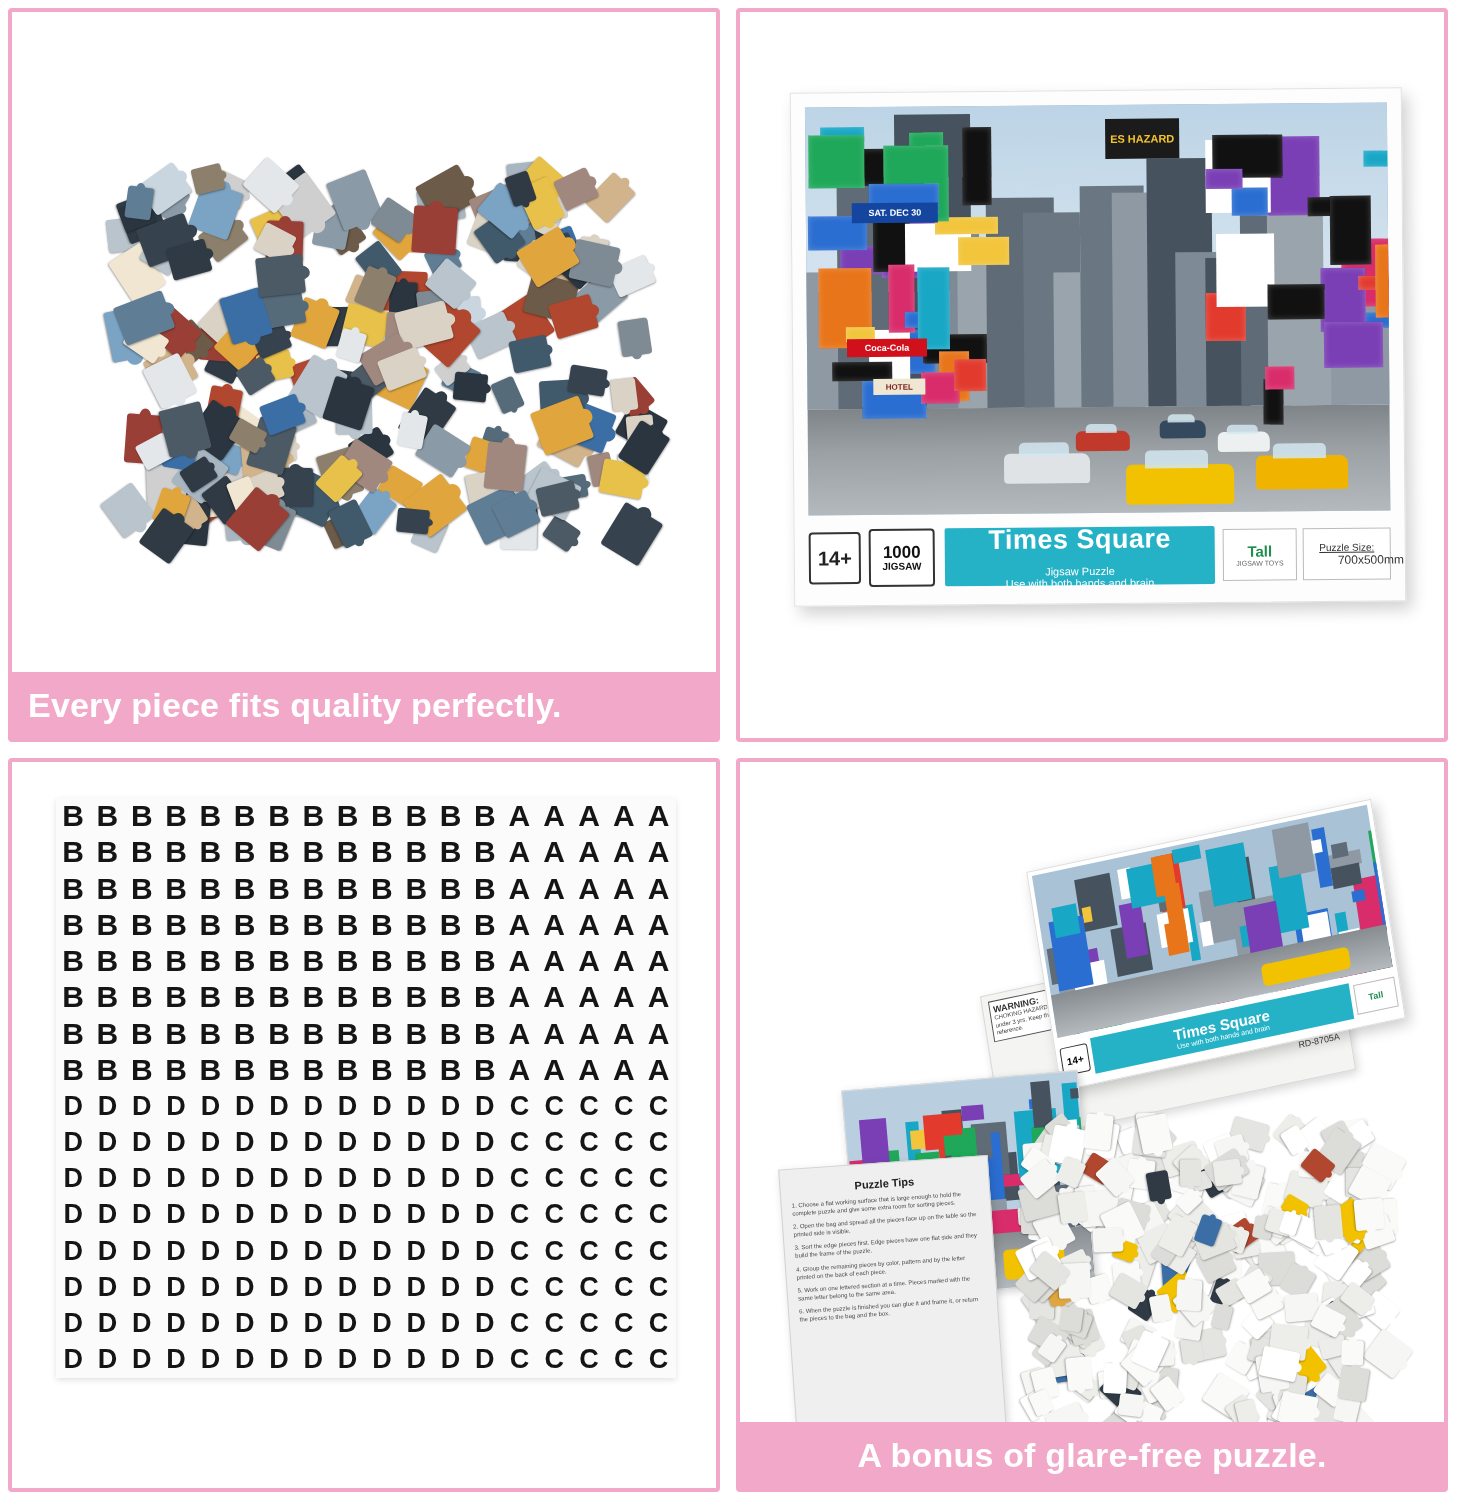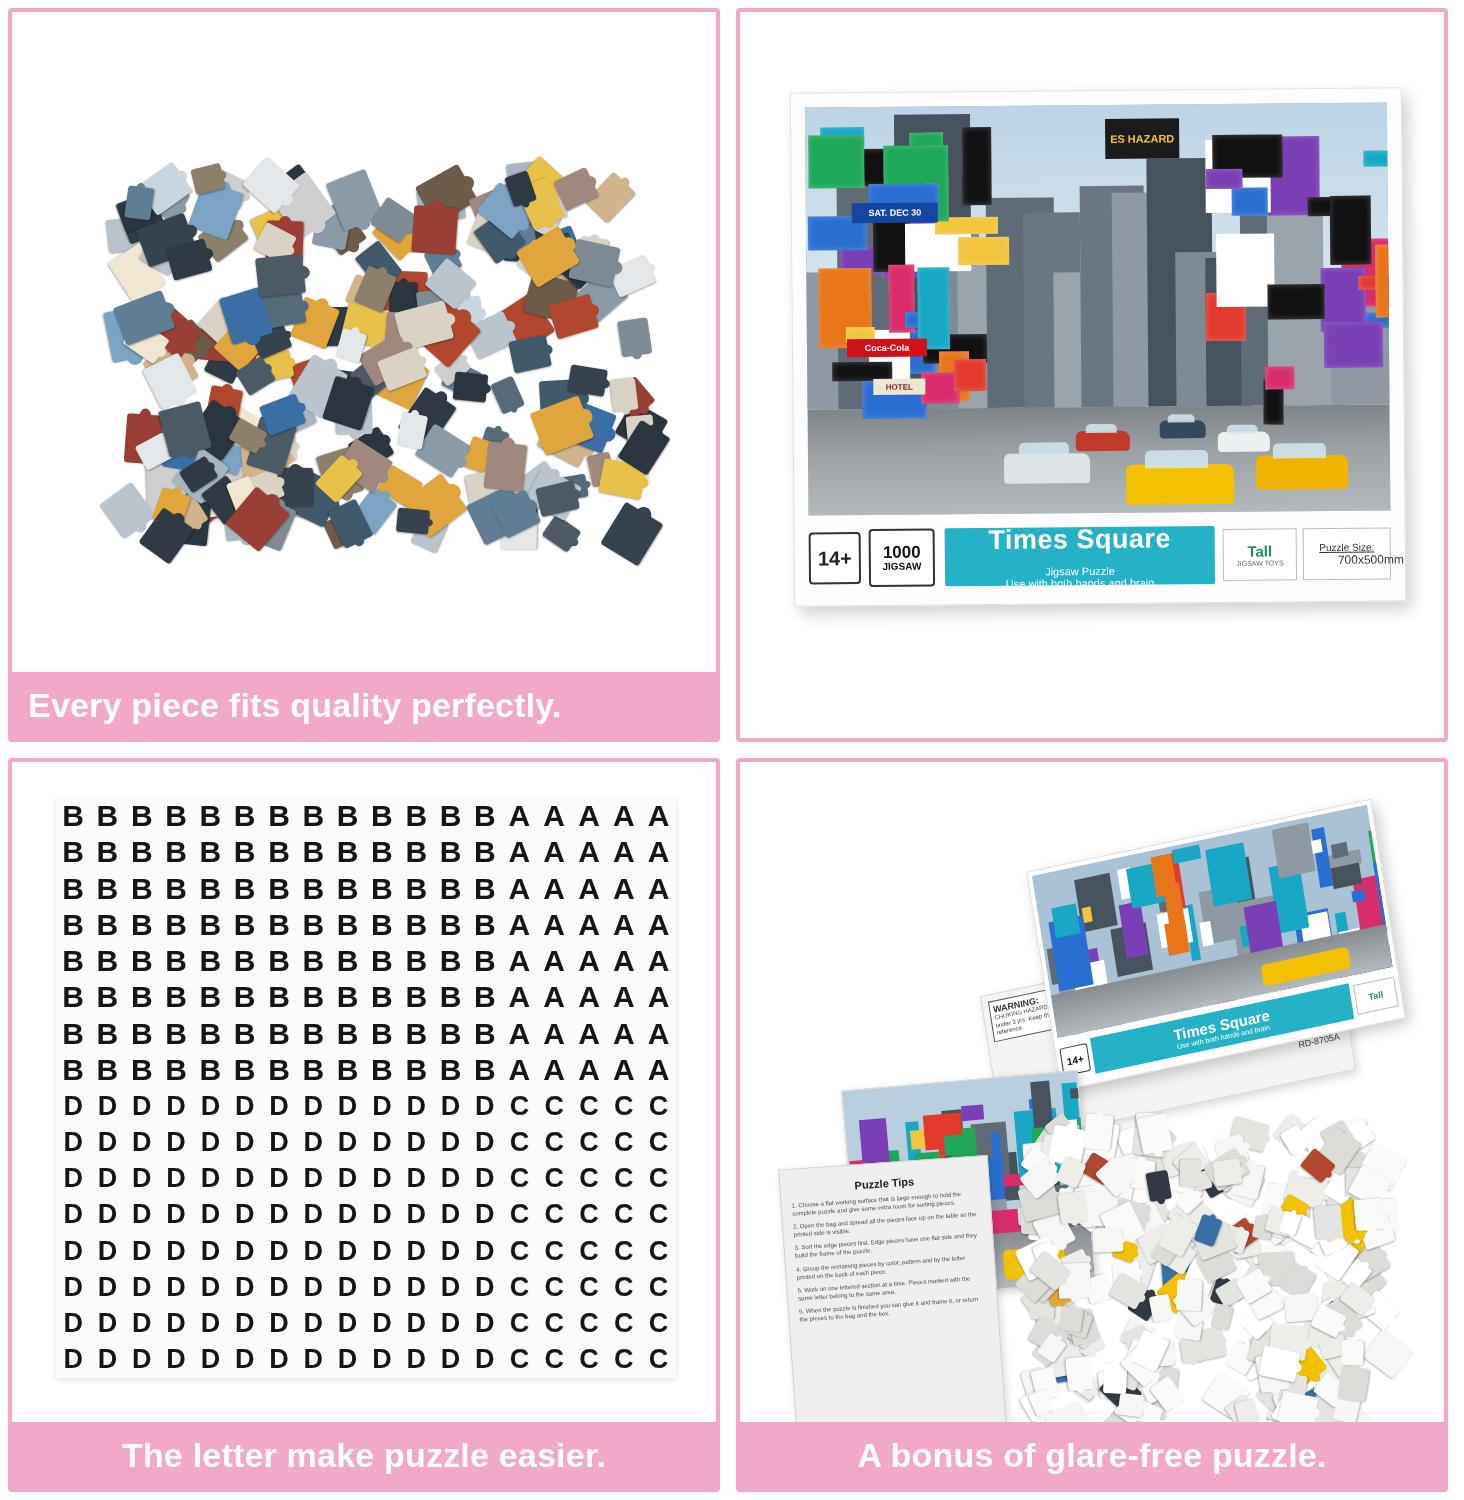--- a/index.html
+++ b/index.html
@@ -956,21 +956,20 @@
               <span>C</span>
               <span>C</span>
               <span>C</span>
               <span>C</span>
               <span>C</span>
               <span>C</span>
               <span>C</span>
             </div>
           </div>
       </div>
-      <div class="caption center">The letter make puzzle easier.</div>
     </div>
   </div>
 
   <div class="cell">
     <div class="panel">
       <div class="photo">
 
         <div class="box-side">
           <div class="warn-box">
             <div class="warn-title">WARNING:</div>

